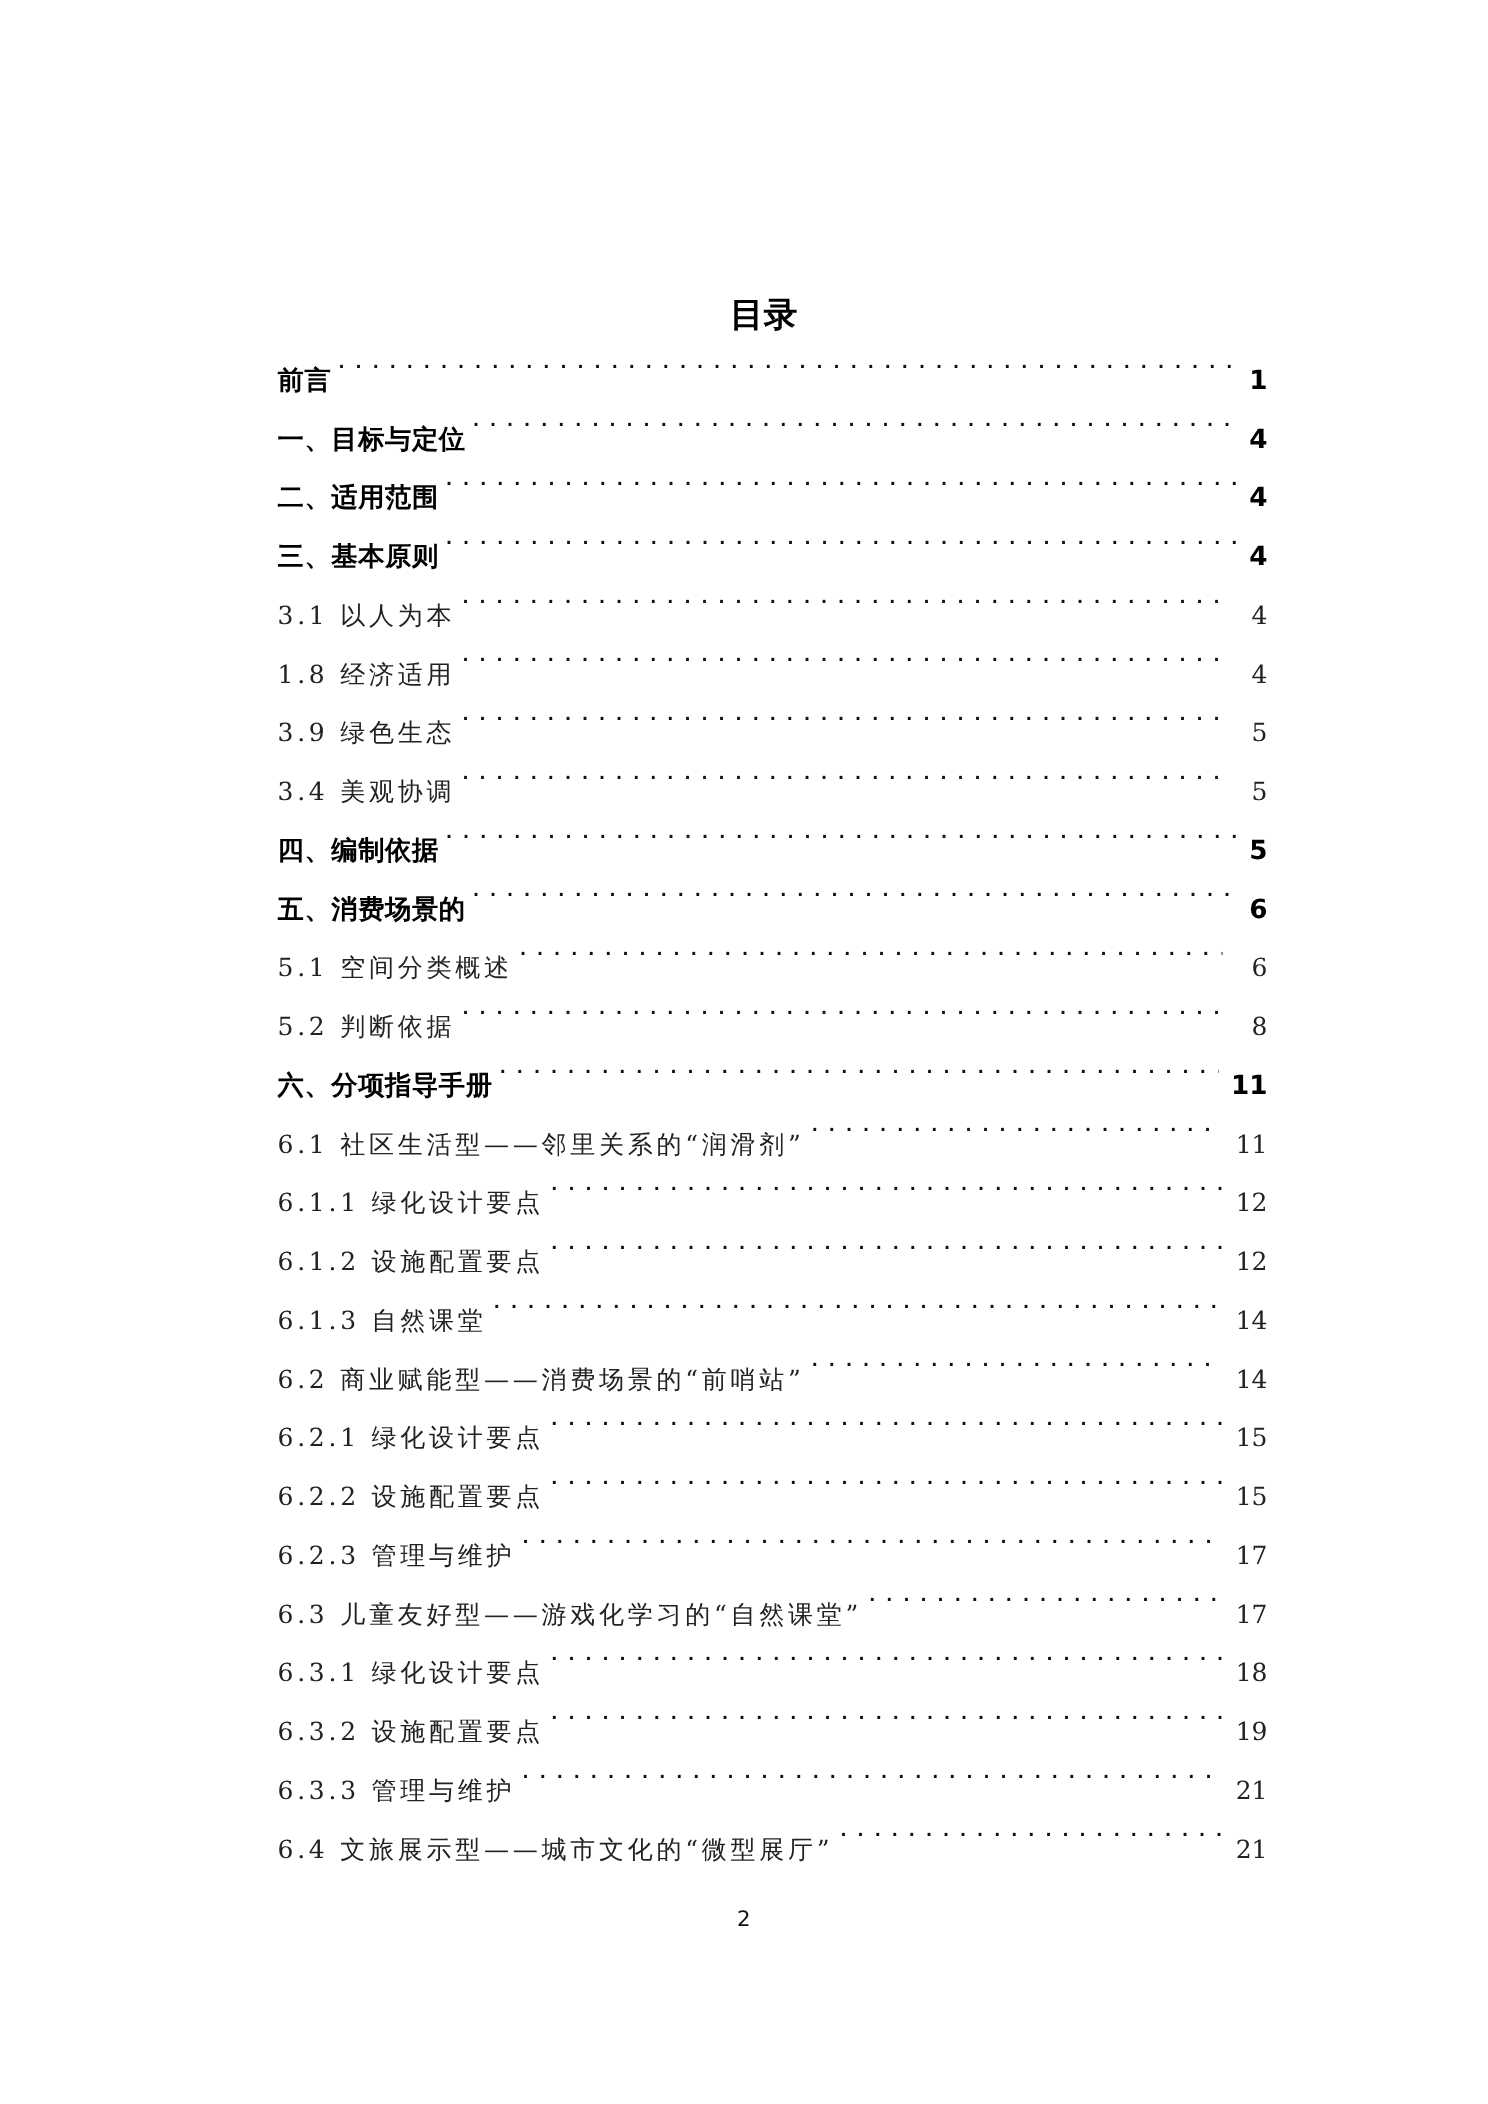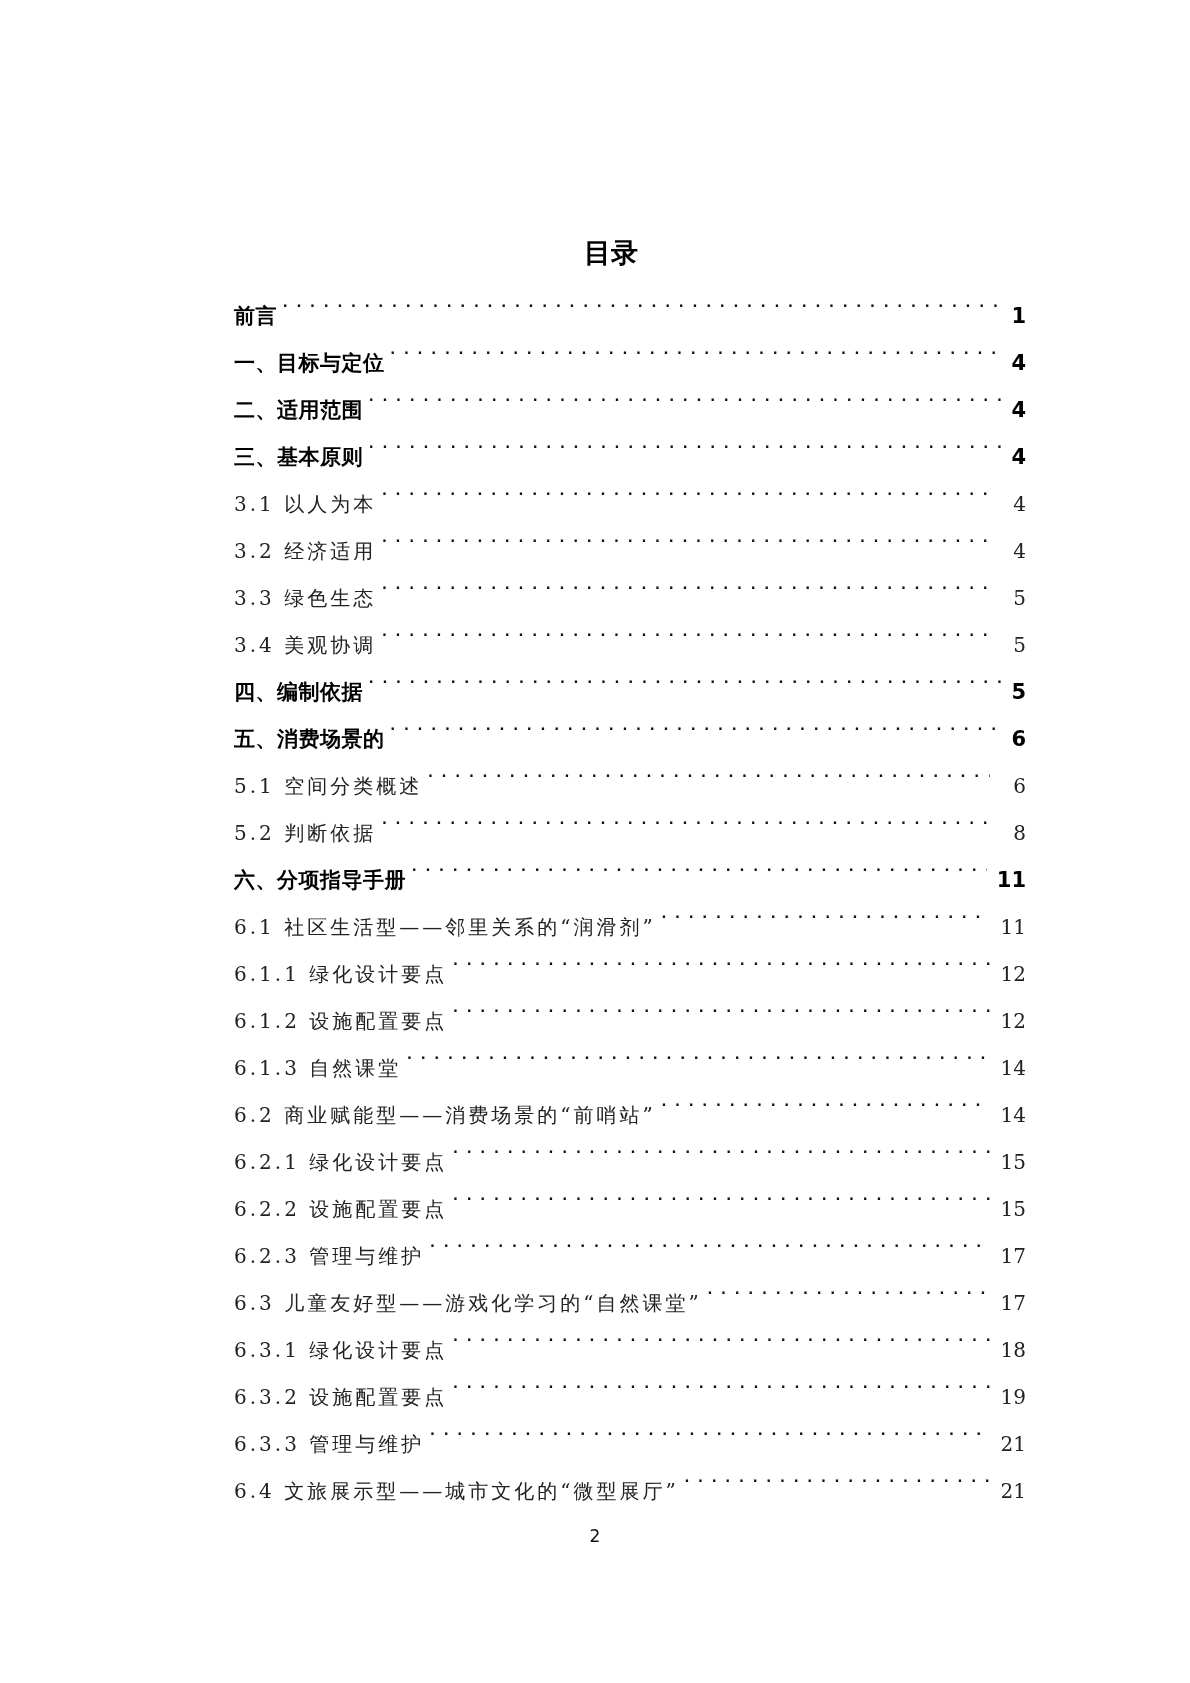--- a/index.html
+++ b/index.html
@@ -2,21 +2,21 @@
 <html><head>
 <meta charset="utf-8">
 <style>
   html, body { margin: 0; padding: 0; background: #ffffff; }
   body { width: 1190px; height: 1683px; position: relative; overflow: hidden; color: #000; }
   .page { position: absolute; left: 0; top: 0; width: 1190px; height: 1683px; background: #fff; }
   .toc-title {
     position: absolute; left: 0; width: 1190px; top: 218px; text-align: center;
     font-family: "DejaVu Sans", sans-serif; font-weight: bold; font-size: 27px; line-height: 38px;
   }
-  .toc-list { position: absolute; left: 222px; top: 273px; width: 792px; margin: 12px; padding: 0; list-style: none; }
+  .toc-list { position: absolute; left: 222px; top: 273px; width: 792px; margin: 0; padding: 0; list-style: none; }
   .toc-entry {
     display: flex; align-items: baseline; height: 47px; line-height: 38px;
     white-space: nowrap; overflow: hidden;
   }
   .toc-entry.lvl1 { font-family: "DejaVu Sans", sans-serif; font-size: 21px; font-weight: bold; letter-spacing: 0.5px; }
   .toc-entry.lvl2 { font-family: "DejaVu Serif", serif; font-size: 20px; color: #222; letter-spacing: 3px; justify-content: center; }
   .toc-label { flex: 0 0 auto; padding-right: 4px; }
   .toc-leader {
     flex: 1 1 auto; overflow: hidden; position: relative; height: 38px;
   }
@@ -58,26 +58,26 @@
         <span class="toc-label">三、基本原则</span>
         <span class="toc-leader"></span>
         <span class="toc-page">4</span>
       </li>
     <li class="toc-entry lvl2">
         <span class="toc-label">3.1 以人为本</span>
         <span class="toc-leader"></span>
         <span class="toc-page">4</span>
       </li>
     <li class="toc-entry lvl2">
-        <span class="toc-label">3.2 经济适用</span>
+        <span class="toc-label">1.8 经济适用</span>
         <span class="toc-leader"></span>
         <span class="toc-page">4</span>
       </li>
     <li class="toc-entry lvl2">
-        <span class="toc-label">3.3 绿色生态</span>
+        <span class="toc-label">3.9 绿色生态</span>
         <span class="toc-leader"></span>
         <span class="toc-page">5</span>
       </li>
     <li class="toc-entry lvl2">
         <span class="toc-label">3.4 美观协调</span>
         <span class="toc-leader"></span>
         <span class="toc-page">5</span>
       </li>
     <li class="toc-entry lvl1">
         <span class="toc-label">四、编制依据</span>

